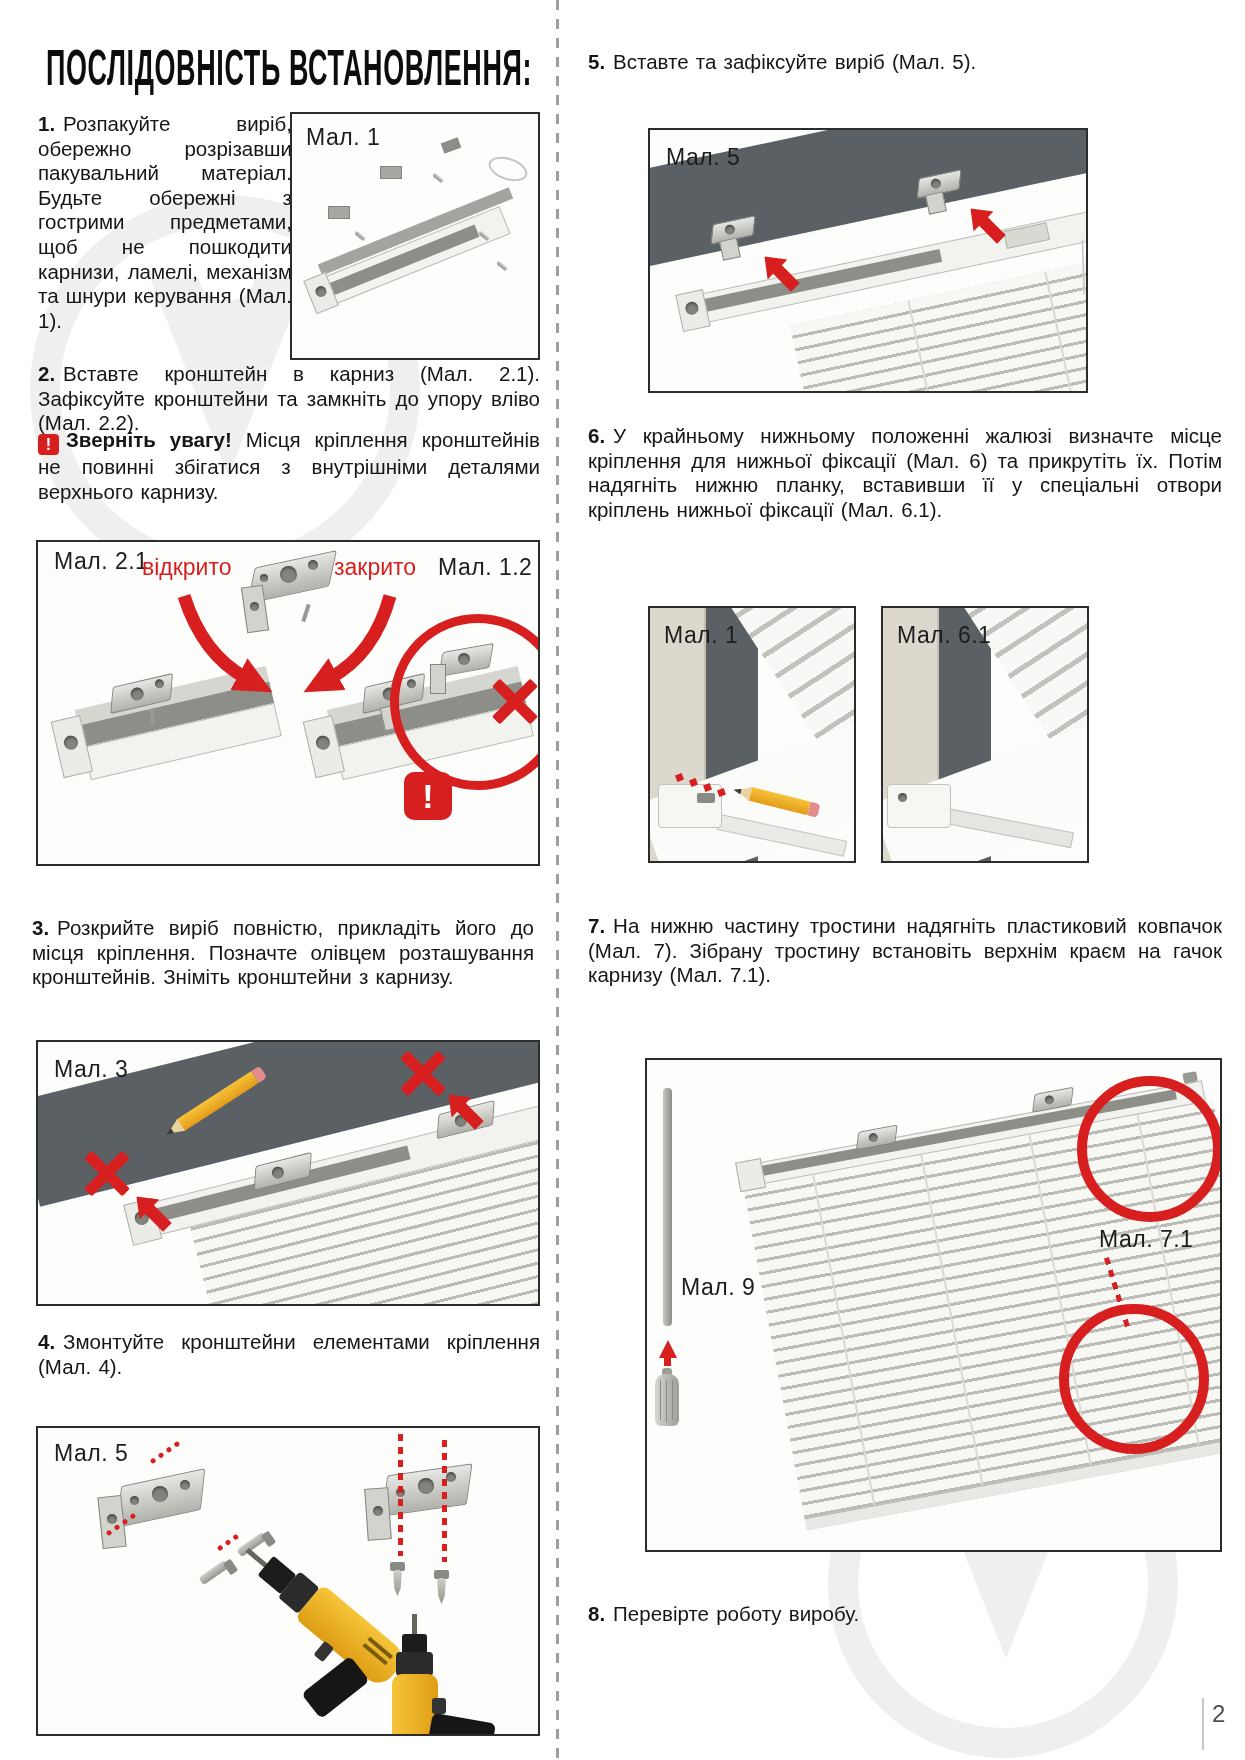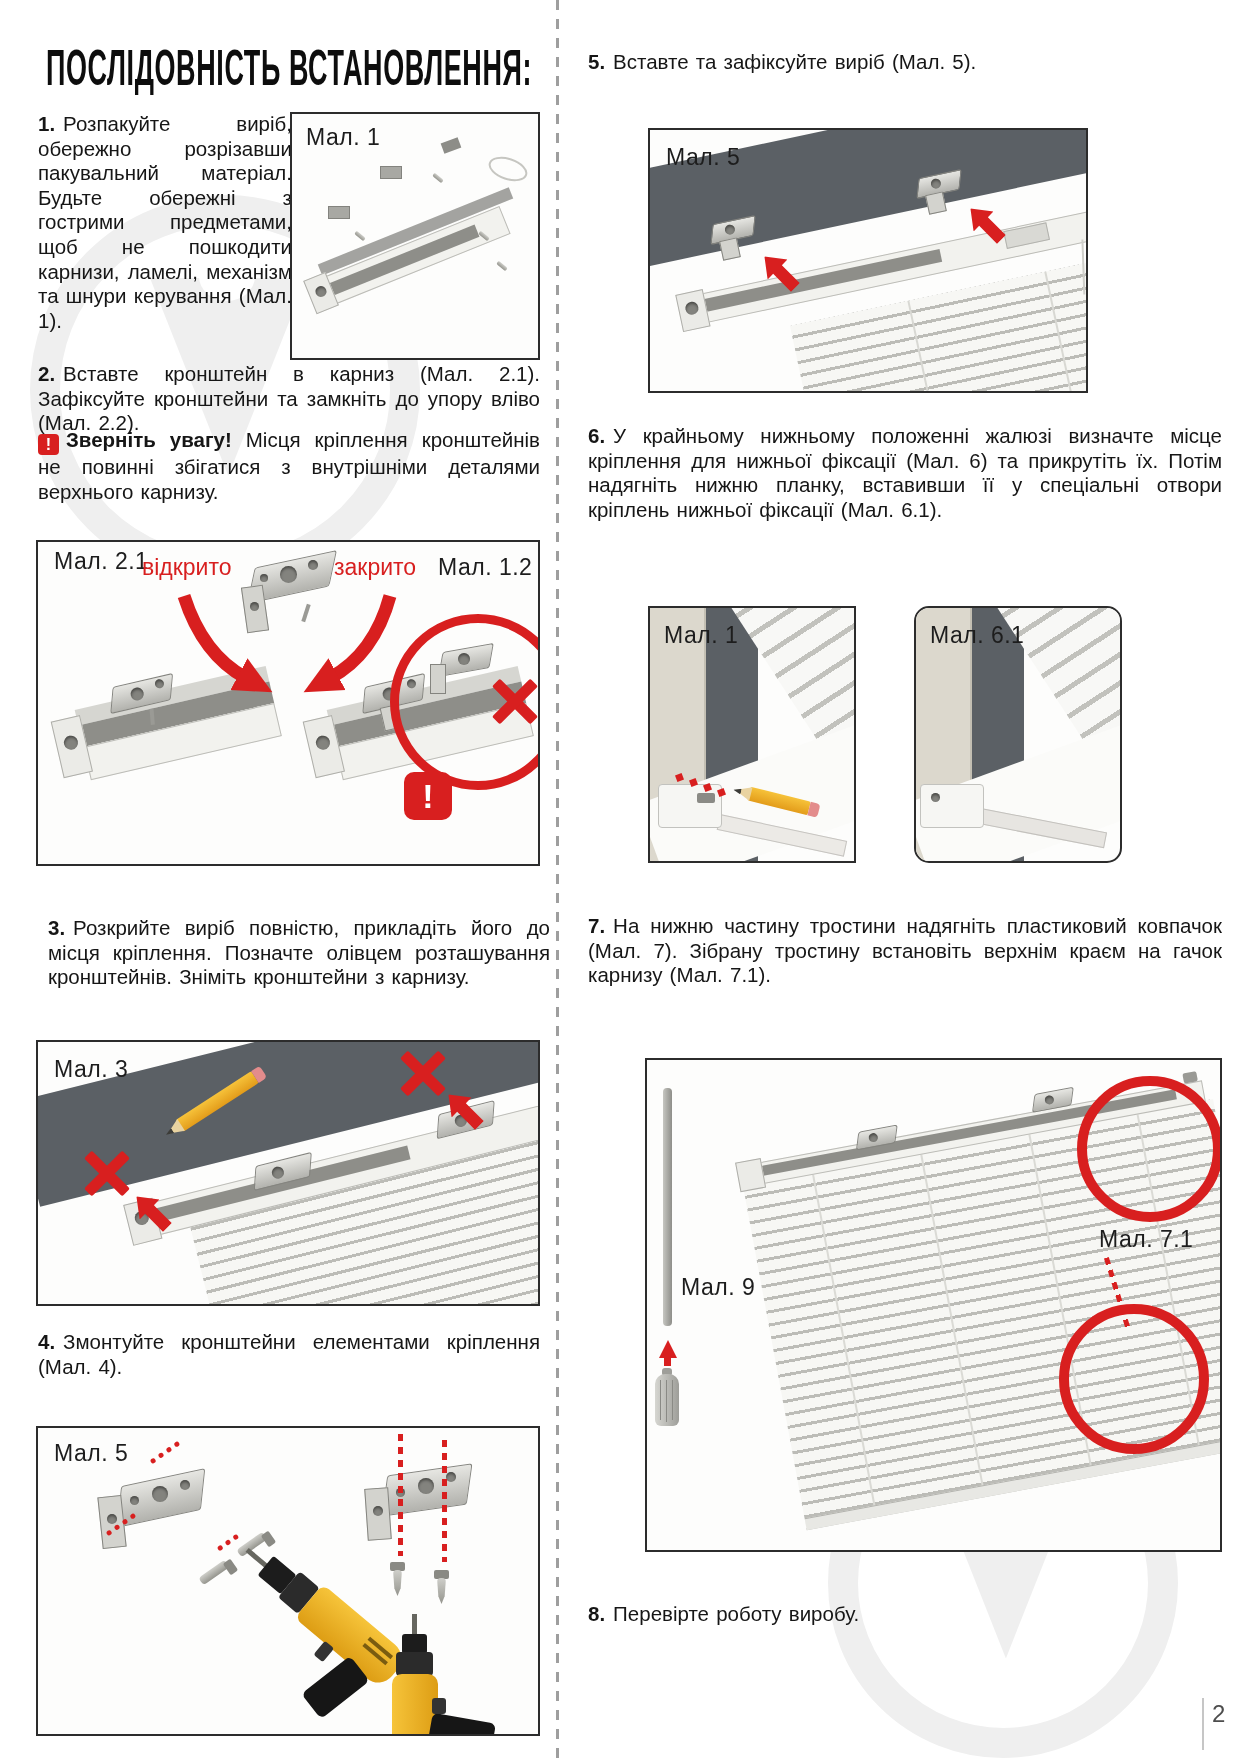--- a/index.html
+++ b/index.html
@@ -156,21 +156,21 @@
     </div>
 
     <div class="redcircle" style="left:352px;top:72px;width:176px;height:176px;"></div>
     <div class="bplate" style="left:402px;top:106px;width:52px;height:24px;transform:rotate(-10deg) skewX(-20deg);z-index:4;"></div>
     <div class="bhole" style="left:420px;top:111px;width:12px;height:12px;z-index:4;"></div>
     <div class="bflange" style="left:392px;top:122px;width:16px;height:30px;z-index:4;"></div>
     <div class="cross" style="left:452px;top:134px;"></div>
     <div class="badge" style="left:366px;top:230px;width:48px;height:48px;font-size:34px;">!</div>
   </div>
 
-  <p class="step" style="left:48px;top:916px;width:502px;"><b class="stepnum">3.</b><span>Розкрийте виріб повністю, прикладіть його до місця кріплення. Позначте олівцем розташування кронштейнів. Зніміть кронштейни з карнизу.</span></p>
+  <p class="step" style="left:32px;top:916px;width:502px;"><b class="stepnum">3.</b><span>Розкрийте виріб повністю, прикладіть його до місця кріплення. Позначте олівцем розташування кронштейнів. Зніміть кронштейни з карнизу.</span></p>
 
   <div class="fig" style="left:36px;top:1040px;width:504px;height:266px;">
     <span class="figlabel" style="left:16px;top:14px;">Мал. 3</span>
     <div class="dband" style="left:-24px;top:60px;width:600px;height:108px;transform:rotate(-14deg);transform-origin:left top;"></div>
     <div class="slats" style="left:150px;top:176px;width:430px;height:170px;transform:rotate(-14deg);transform-origin:left top;"></div>
     <div class="abs" style="left:90px;top:166px;width:440px;height:40px;transform:rotate(-14deg);transform-origin:left top;">
       <div class="railface" style="left:0;top:0;width:440px;height:34px;"></div>
       <div class="railchan" style="left:16px;top:7px;width:270px;height:14px;"></div>
       <div class="railcap" style="left:-4px;top:-4px;width:30px;height:42px;"></div>
       <div class="bhole" style="left:4px;top:6px;width:14px;height:14px;"></div>
@@ -294,21 +294,21 @@
     <div class="rsq" style="left:68px;top:181px;"></div>
     <div class="pencil" style="left:84px;top:186px;width:90px;transform:rotate(14deg);z-index:4;">
       <span class="pbody" style="width:62px;"></span>
         <span class="ptip"></span>
         <span class="plead"></span>
         <span class="perase" style="left:76px;"></span>
     </div>
     <div class="abs" style="left:70px;top:206px;width:130px;height:16px;background:#eceae6;border:1px solid #c6c4c0;transform:rotate(12deg);transform-origin:left top;z-index:2;"></div>
   </div>
 
-  <div class="fig" style="left:914px;top:606px;width:208px;height:257px;border-radius:15px;">
+  <div class="fig" style="left:881px;top:606px;width:208px;height:257px;">
     <div class="beige" style="left:0;top:0;width:56px;height:257px;"></div>
     <div class="dband" style="left:56px;top:0;width:52px;height:257px;"></div>
     <div class="slats6" style="left:62px;top:-30px;width:230px;height:230px;transform:rotate(-33deg);transform-origin:left top;"></div>
     <div class="abs" style="left:-12px;top:196px;width:250px;height:90px;background:#fbfbf9;transform:rotate(-20deg);transform-origin:left top;"></div>
     <span class="figlabel" style="left:14px;top:14px;">Мал. 6.1</span>
     <div class="abs" style="left:4px;top:176px;width:64px;height:44px;background:#f6f6f3;border:1px solid #c2c2be;border-radius:4px;z-index:3;">
       <div class="bhole" style="left:10px;top:8px;width:9px;height:9px;"></div>
     </div>
     <div class="abs" style="left:34px;top:194px;width:160px;height:16px;background:#e7e5e1;border:1px solid #c3c1bd;transform:rotate(11deg);transform-origin:left top;z-index:2;"></div>
   </div>

